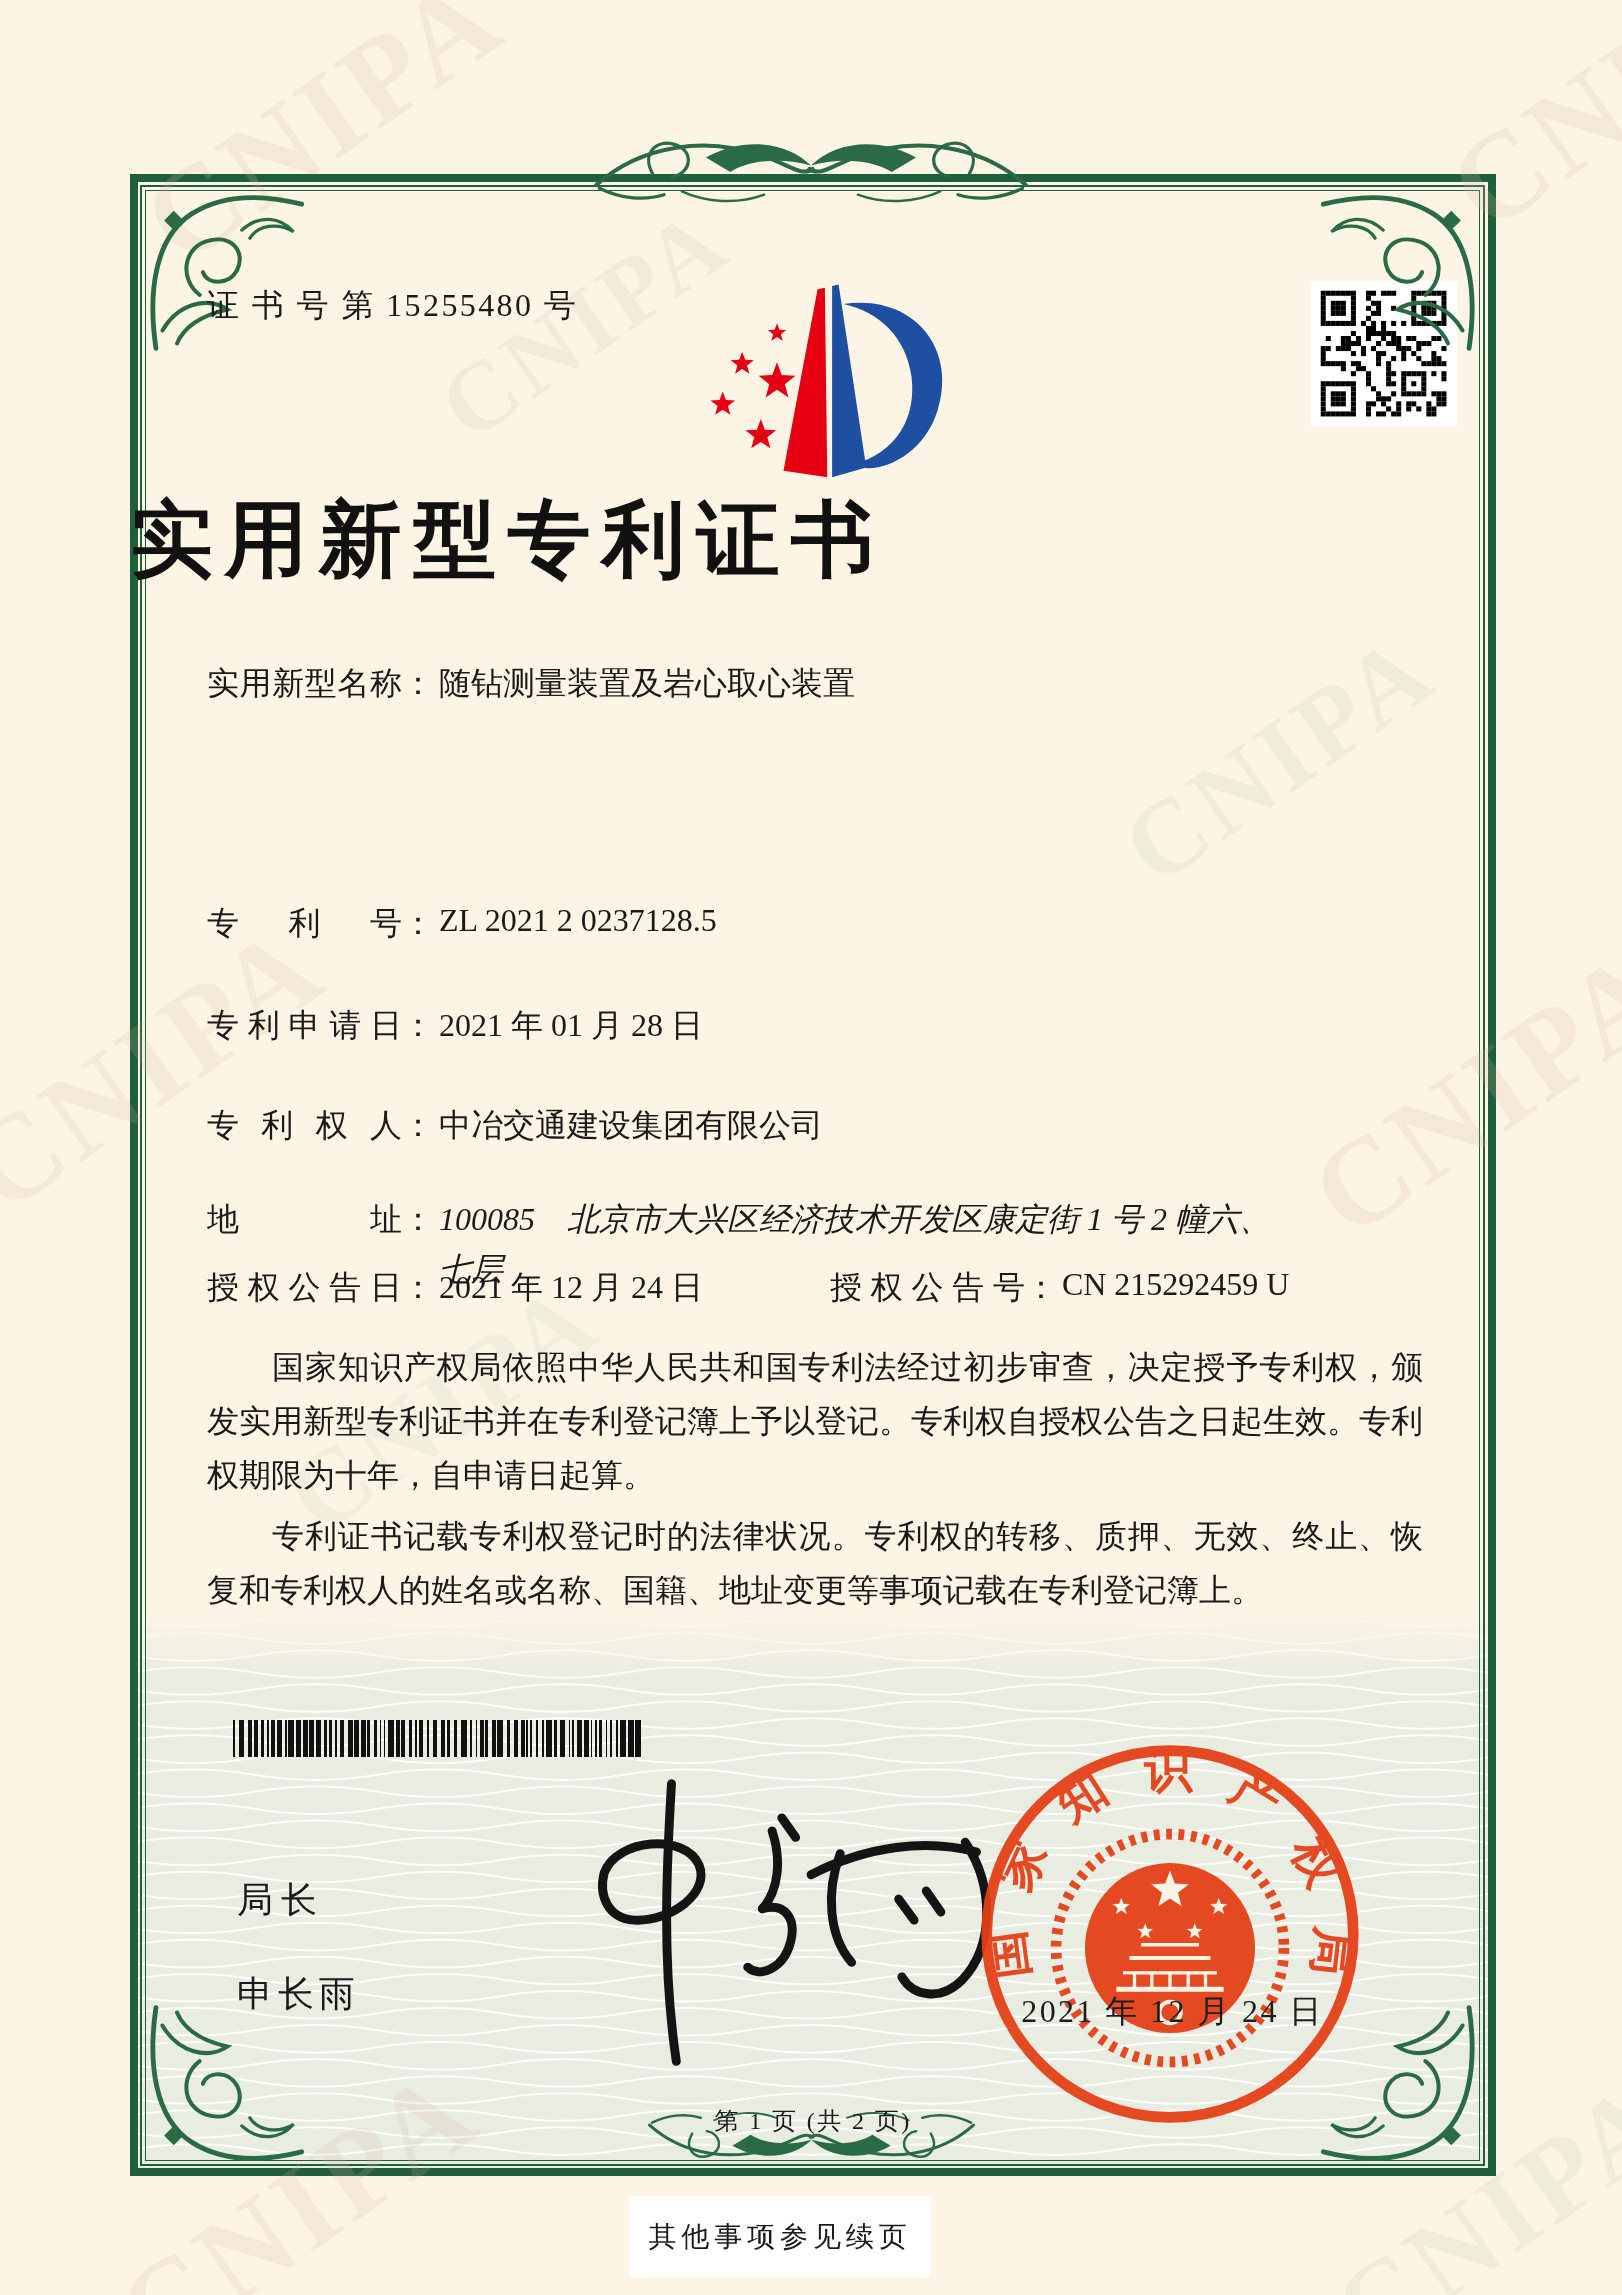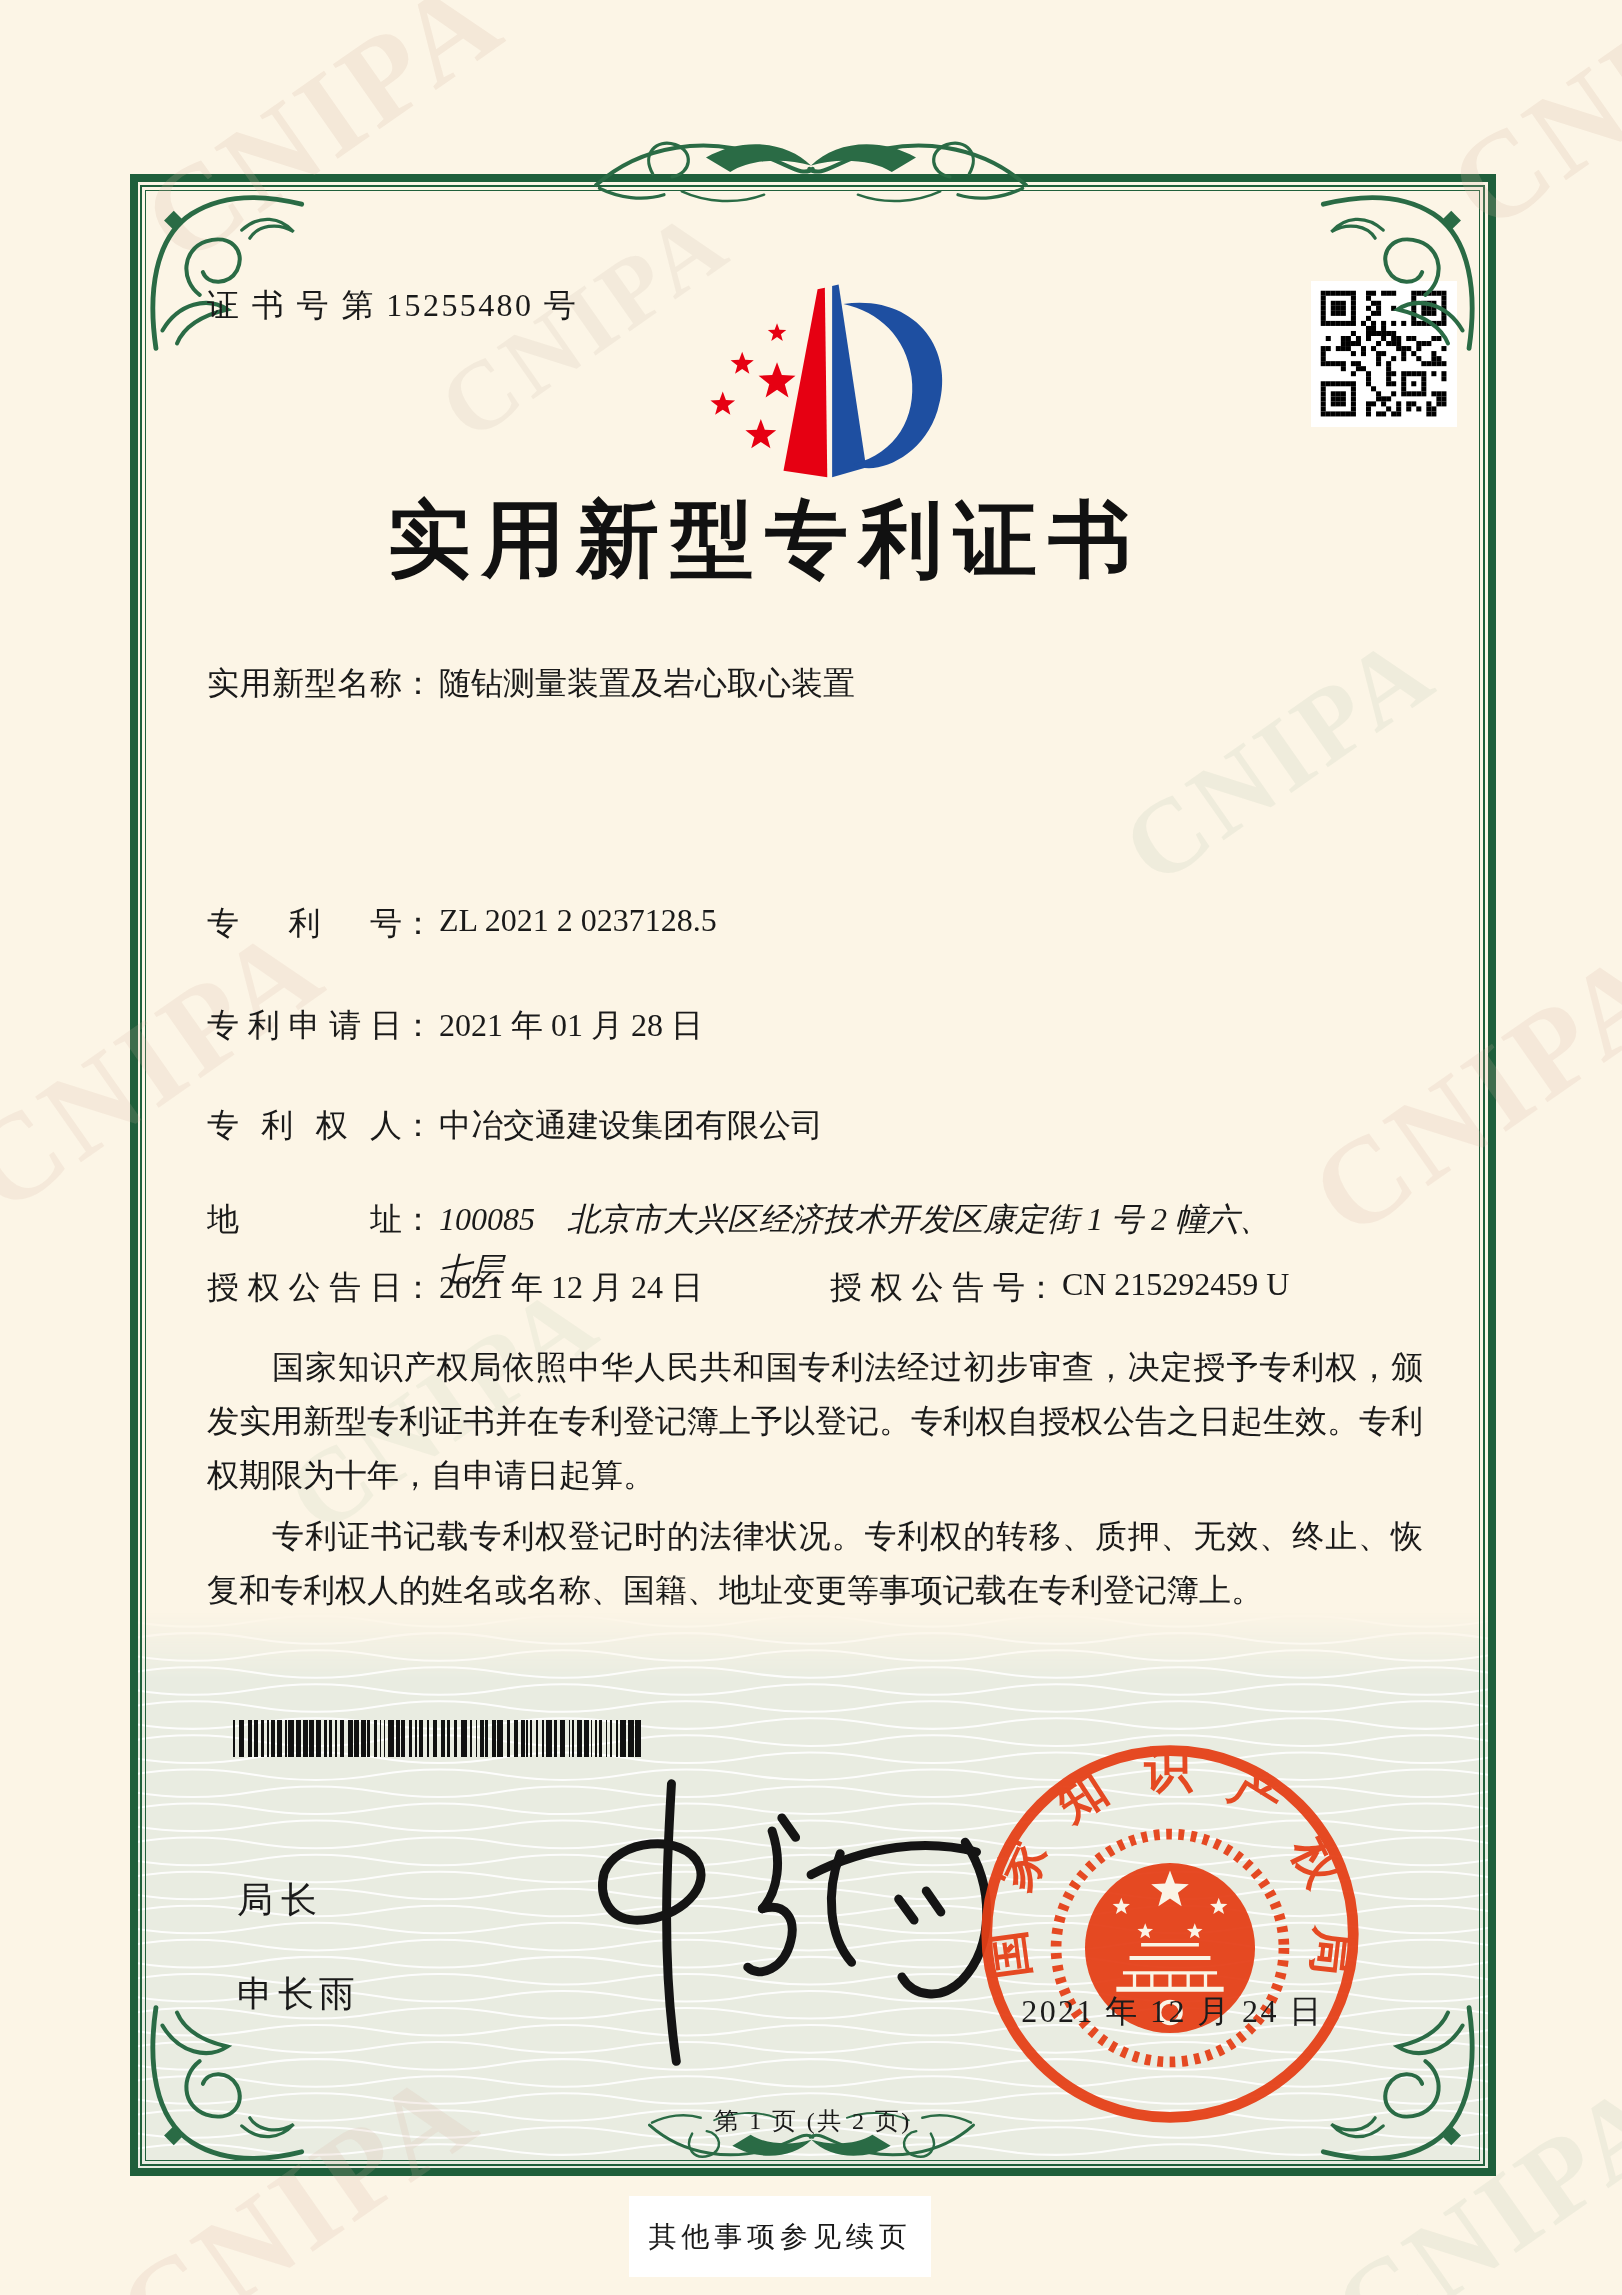--- a/index.html
+++ b/index.html
@@ -13,21 +13,21 @@
   
   #guilloche{position:absolute;left:131px;top:1613px;z-index:0;
      -webkit-mask-image:linear-gradient(180deg,transparent 0,#000 65px);
      mask-image:linear-gradient(180deg,transparent 0,#000 65px);}
   
   .wm{position:absolute;font-weight:bold;transform:rotate(-35deg);z-index:1;letter-spacing:4.9px;
       font-family:"Liberation Serif","DejaVu Serif",serif;}
   
   .abs{position:absolute;z-index:2;}
   #certno{left:207px;top:284px;font-size:32px;letter-spacing:2.4px;}
-  #title{left:130px;top:485px;width:1270px;text-align:center;font-size:83px;font-weight:bold;letter-spacing:11.4px;color:#111;}
+  #title{left:130px;top:485px;width:1270px;font-size:83px;font-weight:bold;letter-spacing:11.4px;color:#111;}
   .frow{left:207px;width:1233px;font-size:32px;white-space:nowrap;}
   .flabel{display:inline-block;width:195px;text-align:justify;text-align-last:justify;vertical-align:top;}
   .fcolon{display:inline-block;vertical-align:top;}
   .fvalue{display:inline-block;vertical-align:top;margin-left:4.9px;white-space:normal;}
   .addr .fvalue{width:990px;font-style:italic;}
   #grantrow .grp{display:inline-block;}
   #grantrow .g2{position:absolute;left:623px;top:0;}
   .para-block{left:207px;top:1340px;width:1216px;font-size:32px;line-height:54px;text-align:justify;z-index:2;}
   .para-block p{margin:0 0 7.3px 0;text-indent:65px;}
   

